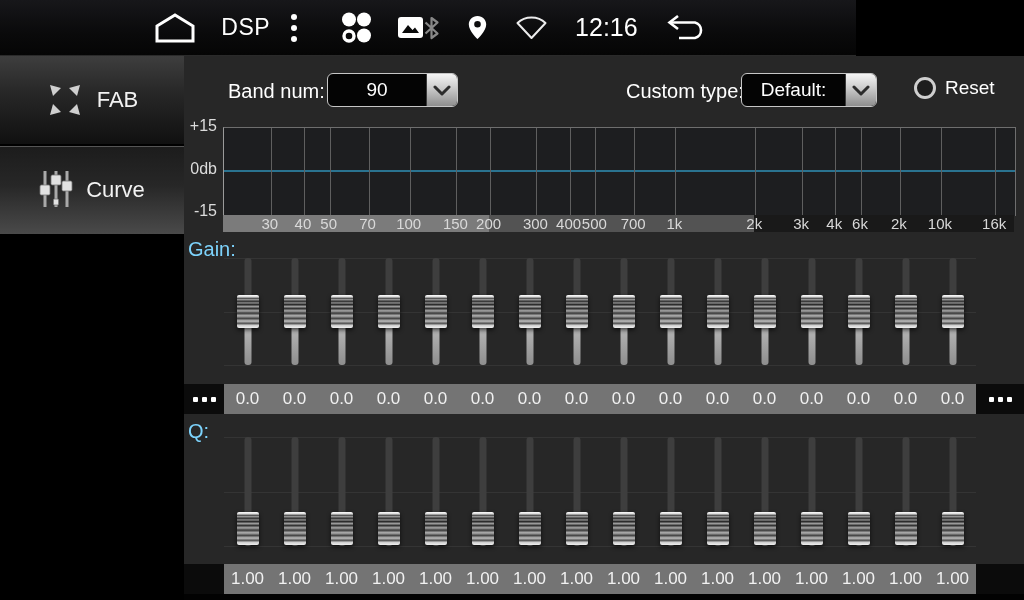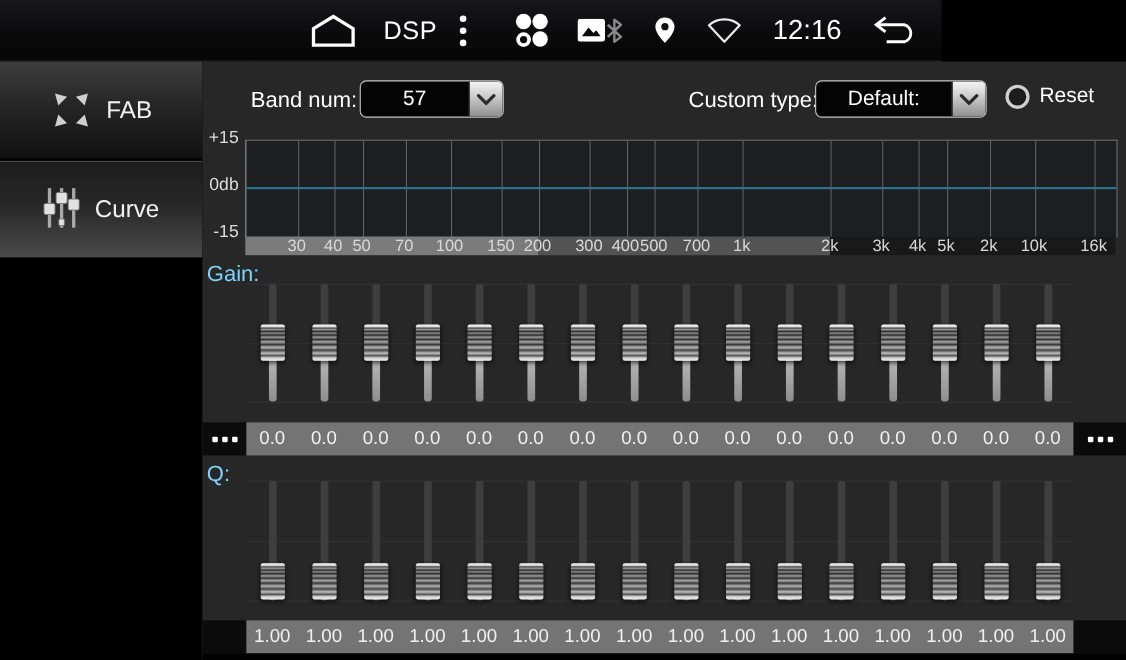--- a/index.html
+++ b/index.html
@@ -3,21 +3,21 @@
 <meta charset="utf-8">
 <style>
   html,body{margin:0;padding:0;background:#000;}
   body{width:1024px;height:600px;overflow:hidden;font-family:"Liberation Sans",sans-serif;color:#fff;
        -webkit-font-smoothing:antialiased;}
   .screen{position:relative;width:1024px;height:600px;background:#000;}
 
   
   .statusbar{position:absolute;left:0;top:0;width:856px;height:56px;
              background:linear-gradient(180deg,#17171a 0%,#0a0a0b 60%,#050505 100%);
-             display:flex;align-items:center;justify-content:flex-end;
+             display:flex;align-items:center;justify-content:center;
              border-bottom:1px solid #2a2a2a;box-sizing:border-box;}
   .sb-left{display:flex;align-items:center;padding-left:26px;}
   .sb-right{display:flex;align-items:center;gap:27px;padding-right:22px;}
   .sb-title{font-size:23px;color:#fff;margin-left:24px;letter-spacing:.5px;}
   .sbicon{display:flex;align-items:center;justify-content:center;}
   .sbicon svg{display:block;}
   .ml20{margin-left:20px;} .ml40{margin-left:40px;} .ml24{margin-left:24px;}
   .sb-time{font-size:25px;color:#fff;}
 
   
@@ -175,30 +175,30 @@
             </svg>
           </span>
           <span class="side-label">Curve</span>
         </div>
       </nav>
 
     <main class="main">
 
       <span class="ctl-label" style="left:44px;top:24px">Band num:</span>
       <div class="dropdown" style="left:143px;top:17px;width:131px">
-        <span class="dd-value">57</span>
+        <span class="dd-value">90</span>
         <span class="dd-btn">
           <svg width="18" height="11" viewBox="0 0 18 11">
               <polyline points="2,2 9,9 16,2" fill="none" stroke="#2c2c2c" stroke-width="3" stroke-linecap="round" stroke-linejoin="round"></polyline>
             </svg>
         </span>
       </div>
 
       <span class="ctl-label" style="left:442px;top:24px">Custom type:</span>
-      <div class="dropdown" style="left:557px;top:17px;width:156px">
+      <div class="dropdown" style="left:557px;top:17px;width:136px">
         <span class="dd-value">Default:</span>
         <span class="dd-btn">
           <svg width="18" height="11" viewBox="0 0 18 11">
               <polyline points="2,2 9,9 16,2" fill="none" stroke="#2c2c2c" stroke-width="3" stroke-linecap="round" stroke-linejoin="round"></polyline>
             </svg>
         </span>
       </div>
 
       <div class="reset" style="left:730px;top:21px">
         <span class="radio"></span>
@@ -240,21 +240,21 @@
           <span class="freq-label" style="left: 29.3869%;">150</span>
           <span class="freq-label" style="left: 33.5827%;">200</span>
           <span class="freq-label" style="left: 39.4963%;">300</span>
           <span class="freq-label" style="left: 43.6921%;">400</span>
           <span class="freq-label" style="left: 46.9466%;">500</span>
           <span class="freq-label" style="left: 51.854%;">700</span>
           <span class="freq-label" style="left: 57.056%;">1k</span>
           <span class="freq-label" style="left: 67.1654%;">2k</span>
           <span class="freq-label" style="left: 73.079%;">3k</span>
           <span class="freq-label" style="left: 77.2748%;">4k</span>
-          <span class="freq-label" style="left: 80.5293%;">5k</span>
+          <span class="freq-label" style="left: 80.5293%;">6k</span>
           <span class="freq-label" style="left: 85.4367%;">2k</span>
           <span class="freq-label" style="left: 90.6387%;">10k</span>
           <span class="freq-label" style="left: 97.4936%;">16k</span>
         </div>
 
       <span class="sec-label" style="left:4px;top:182px">Gain:</span>
       <div class="hline" style="top:202px"></div>
       <div class="hline" style="top:256px"></div>
       <div class="hline" style="top:309px"></div>
       <div class="slider-row" id="gain-row" style="top:196px;height:132px">

